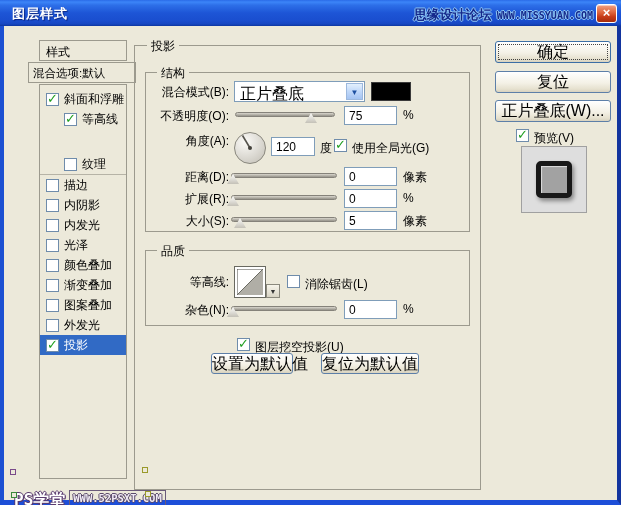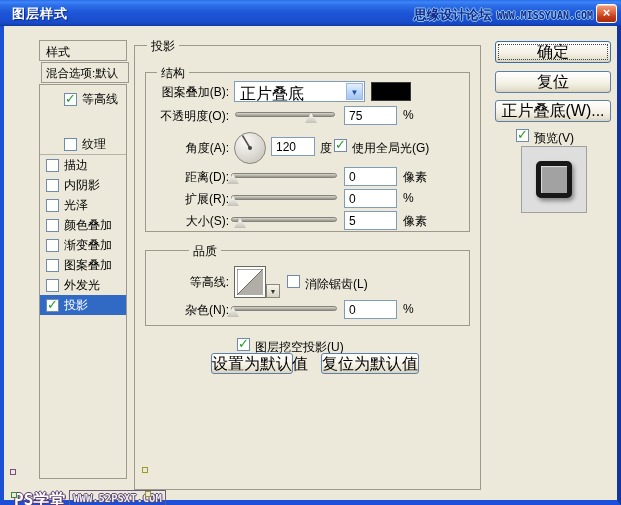--- a/index.html
+++ b/index.html
@@ -19,21 +19,21 @@
     text-shadow:-1px 0 #8fc6f2,1px 0 #8fc6f2,0 -1px #8fc6f2,0 1px #8fc6f2; }
   .wm-top .site { font-size:13px; } .wm-top .url { font-size:10px; margin-left:5px; }
   .close-btn { position:absolute; right:4px; top:4px; width:21px; height:19px; border-radius:3px;
     border:1px solid #fff; background:linear-gradient(180deg,#f2a183 0%,#e06a41 40%,#c63b17 70%,#a52c0c 100%);
     color:#fff; font-weight:bold; font-size:13px; line-height:16px; text-align:center;
     box-shadow:inset 0 1px 0 rgba(255,255,255,.5); cursor:pointer; }
 
   
   .sb-box { position:absolute; border:1px solid #9c9a8e; background:#ece9da; }
   #sb-styles  { left:35px; top:40px;  width:88px; height:21px; padding:3px 0 0 6px; }
-  #sb-blend   { left:37px; top:62px;  width:88px; height:21px; padding:3px 0 0 4px; font-size:11.5px; }
+  #sb-blend   { left:24px; top:62px;  width:108px; height:21px; padding:3px 0 0 4px; font-size:11.5px; }
   #sb-list    { left:35px; top:84px;  width:88px; height:395px; padding-top:4px; overflow:hidden; }
   .style-row { position:relative; height:20px; display:flex; align-items:center; padding-left:6px; gap:5px; }
   .style-row.indent { padding-left:24px; }
   .style-row.selected { background:#316ac5; color:#fff; }
   .style-row.divider { border-bottom:1px solid #b6b3a6;margin-top:26px; }
   .style-row .lbl { font-size:12px; white-space:nowrap; }
 
   
   .cb { width:13px; height:13px; background:#fff; border:1px solid #6f8cab; flex:0 0 13px;
         position:relative; display:inline-block; }
@@ -115,38 +115,46 @@
     <div class="close-btn">×</div>
   </div>
 
   <div class="sb-box" id="sb-styles">
     <span>样式</span>
   </div>
   <div class="sb-box" id="sb-blend">
     <span>混合选项:默认</span>
   </div>
   <div class="sb-box" id="sb-list">
+      <div class="style-row">
+        <span class="cb checked"></span>
+        <span class="lbl">斜面和浮雕</span>
+      </div>
       <div class="style-row indent">
         <span class="cb checked"></span>
         <span class="lbl">等高线</span>
       </div>
       <div class="style-row indent divider">
         <span class="cb"></span>
         <span class="lbl">纹理</span>
       </div>
       <div class="style-row">
         <span class="cb"></span>
         <span class="lbl">描边</span>
       </div>
       <div class="style-row">
         <span class="cb"></span>
         <span class="lbl">内阴影</span>
       </div>
       <div class="style-row">
         <span class="cb"></span>
+        <span class="lbl">内发光</span>
+      </div>
+      <div class="style-row">
+        <span class="cb"></span>
         <span class="lbl">光泽</span>
       </div>
       <div class="style-row">
         <span class="cb"></span>
         <span class="lbl">颜色叠加</span>
       </div>
       <div class="style-row">
         <span class="cb"></span>
         <span class="lbl">渐变叠加</span>
       </div>
@@ -163,34 +171,34 @@
         <span class="lbl">投影</span>
       </div>
     </div>
 
   <div class="grp" style="left:130px; top:45px; width:347px; height:445px;"></div>
   <span class="legend" style="left:143px; top:38px;">投影</span>
 
   <div class="grp" style="left:141px; top:72px; width:325px; height:160px;"></div>
   <span class="legend" style="left:153px; top:65px;">结构</span>
 
-  <span class="flabel" style="top:84px;">图案叠加(B):</span>
+  <span class="flabel" style="top:84px;">混合模式(B):</span>
   <div class="combo">
     <span class="val">正片叠底</span>
     <span class="arrow">▼</span>
   </div>
   <div class="swatch" style="background: rgb(0, 0, 0);"></div>
 
   <span class="flabel" style="top:108px;">不透明度(O):</span>
   <div class="track" style="left:231px; top:112px; width:100px;"></div>
   <div class="thumb" style="left:301px; top:113px;"></div>
   <input class="txt" style="left: 340px; top: 106px;" value="75">
   <span class="unit" style="left:399px; top:108px;">%</span>
 
-  <span class="flabel" style="top:140px;">角度(A):</span>
+  <span class="flabel" style="top:133px;">角度(A):</span>
   <div class="dial">
     <svg width="34" height="34" viewBox="0 0 34 34">
       <defs>
         <radialGradient id="dg" cx="35%" cy="30%" r="80%">
           <stop offset="0%" stop-color="#fbfaf7"></stop>
             <stop offset="100%" stop-color="#c9c6bd"></stop>
         </radialGradient>
       </defs>
       <circle cx="17" cy="17" r="15.5" fill="url(#dg)" stroke="#8a887e" stroke-width="1"></circle>
       <line x1="17" y1="17" x2="9.5" y2="4.5" stroke="#55534c" stroke-width="1.6"></line>
@@ -214,21 +222,21 @@
   <input class="txt" style="left: 340px; top: 189px;" value="0">
   <span class="unit" style="left:399px; top:191px;">%</span>
 
   <span class="flabel" style="top:213px;">大小(S):</span>
   <div class="track" style="left:227px; top:217px; width:106px;"></div>
   <div class="thumb" style="left:230px; top:218px;"></div>
   <input class="txt" style="left: 340px; top: 211px;" value="5">
   <span class="unit" style="left:399px; top:213px;">像素</span>
 
   <div class="grp" style="left:141px; top:250px; width:325px; height:76px;"></div>
-  <span class="legend" style="left:153px; top:243px;margin-left:32px;">品质</span>
+  <span class="legend" style="left:153px; top:243px;">品质</span>
 
   <span class="flabel" style="top:274px;">等高线:</span>
   <div class="contour-swatch">
     <svg width="26" height="26" viewBox="0 0 26 26">
       <rect x="0" y="0" width="26" height="26" fill="#ffffff" stroke="#4a4a44" stroke-width="1"></rect>
       <polygon points="0,26 26,0 26,26" fill="#b0aeA6"></polygon>
       <line x1="0" y1="26" x2="26" y2="0" stroke="#6a6a62" stroke-width="1"></line>
     </svg>
   </div>
   <div class="contour-arrow">▼</div>

